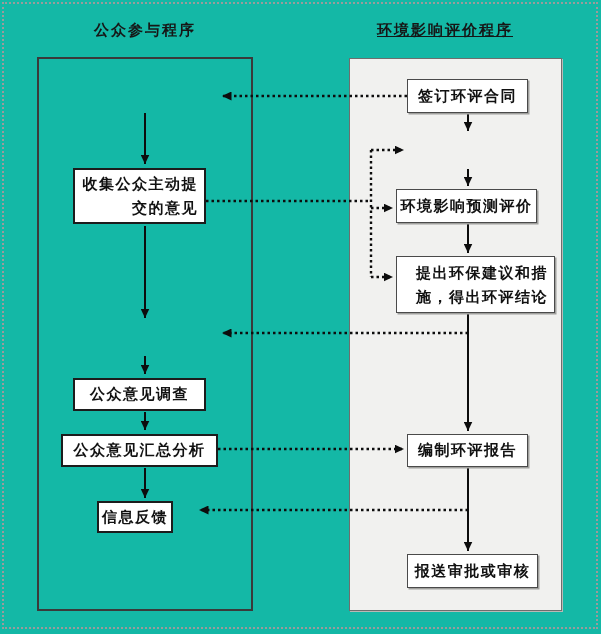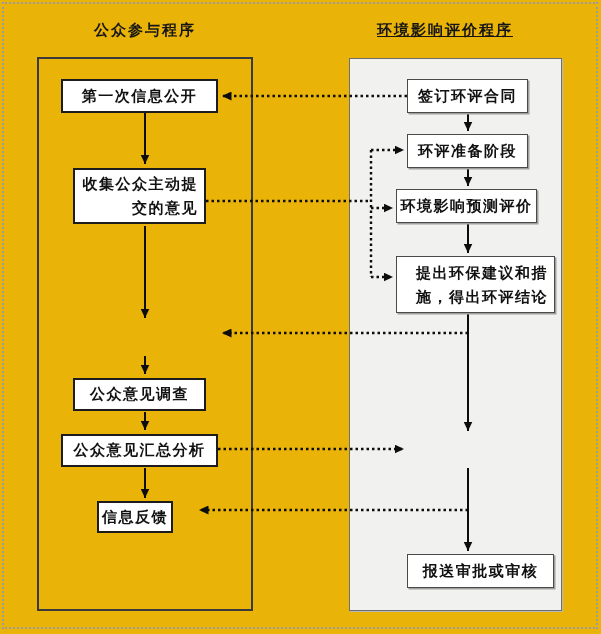--- a/index.html
+++ b/index.html
@@ -1,20 +1,20 @@
 <!DOCTYPE html>
 <html><head>
 <meta charset="utf-8">
 <style>
   html, body { margin: 0; padding: 0; background: #ffffff; }
   .page {
     position: relative;
     width: 601px;
     height: 634px;
-    background: #eab308;
+    background: #14b8a6;
     font-family: "DejaVu Sans", sans-serif;
     overflow: hidden;
   }
   .page-frame {
     position: absolute;
     left: 2px; top: 2px; right: 3px; bottom: 5px;
     border: 2px dotted #9b9b9b;
     pointer-events: none;
   }
   .col-title {
@@ -108,25 +108,24 @@
       <path d="M371,150 L371,277"></path>
       <path d="M371,150 L404,150" marker-end="url(#ah)"></path>
       <path d="M371,208 L393,208" marker-end="url(#ah)"></path>
       <path d="M371,277 L393,277" marker-end="url(#ah)"></path>
       <path d="M468,333 L222,333" marker-end="url(#ah)"></path>
       <path d="M218,449 L404,449" marker-end="url(#ah)"></path>
       <path d="M468,510 L199,510" marker-end="url(#ah)"></path>
     </g>
   </svg>
 
-  <div class="node left-style" style="left:61px;top:79px;width:157px;height:34px">第一次信息公开</div>
   <div class="node left-style multi" style="left:73px;top:168px;width:133px;height:56px">收集公众主动提交的意见</div>
   <div class="node left-style" style="left:73px;top:378px;width:133px;height:33px">公众意见调查</div>
   <div class="node left-style" style="left:61px;top:434px;width:157px;height:33px">公众意见汇总分析</div>
   <div class="node left-style" style="left:97px;top:501px;width:76px;height:32px">信息反馈</div>
 
   <div class="node right-style" style="left:407px;top:79px;width:121px;height:34px">签订环评合同</div>
-  <div class="node right-style" style="left:407px;top:134px;width:121px;height:34px">环评准备阶段</div>
   <div class="node right-style" style="left:396px;top:189px;width:141px;height:34px">环境影响预测评价</div>
   <div class="node right-style multi" style="left:396px;top:256px;width:159px;height:57px">提出环保建议和措施，得出环评结论</div>
-  <div class="node right-style" style="left:407px;top:554px;width:147px;height:34px">报送审批或审核</div>
+  <div class="node right-style" style="left:407px;top:434px;width:121px;height:33px">编制环评报告</div>
+  <div class="node right-style" style="left:407px;top:554px;width:131px;height:34px">报送审批或审核</div>
 
 </div>
 
 </body></html>

